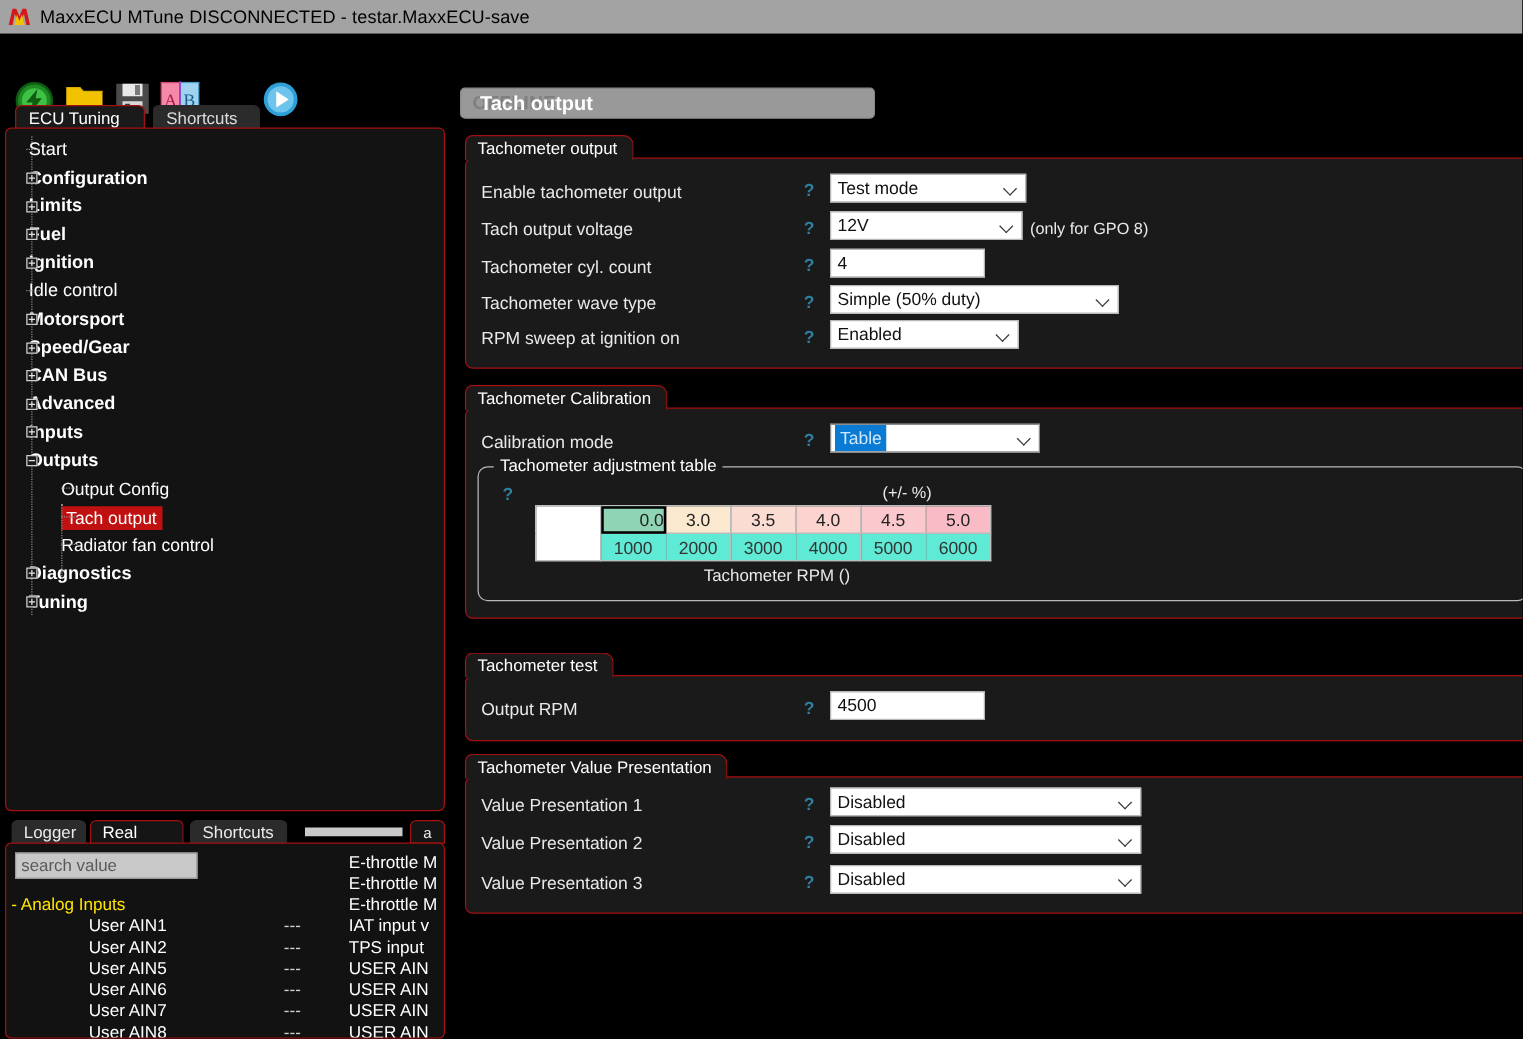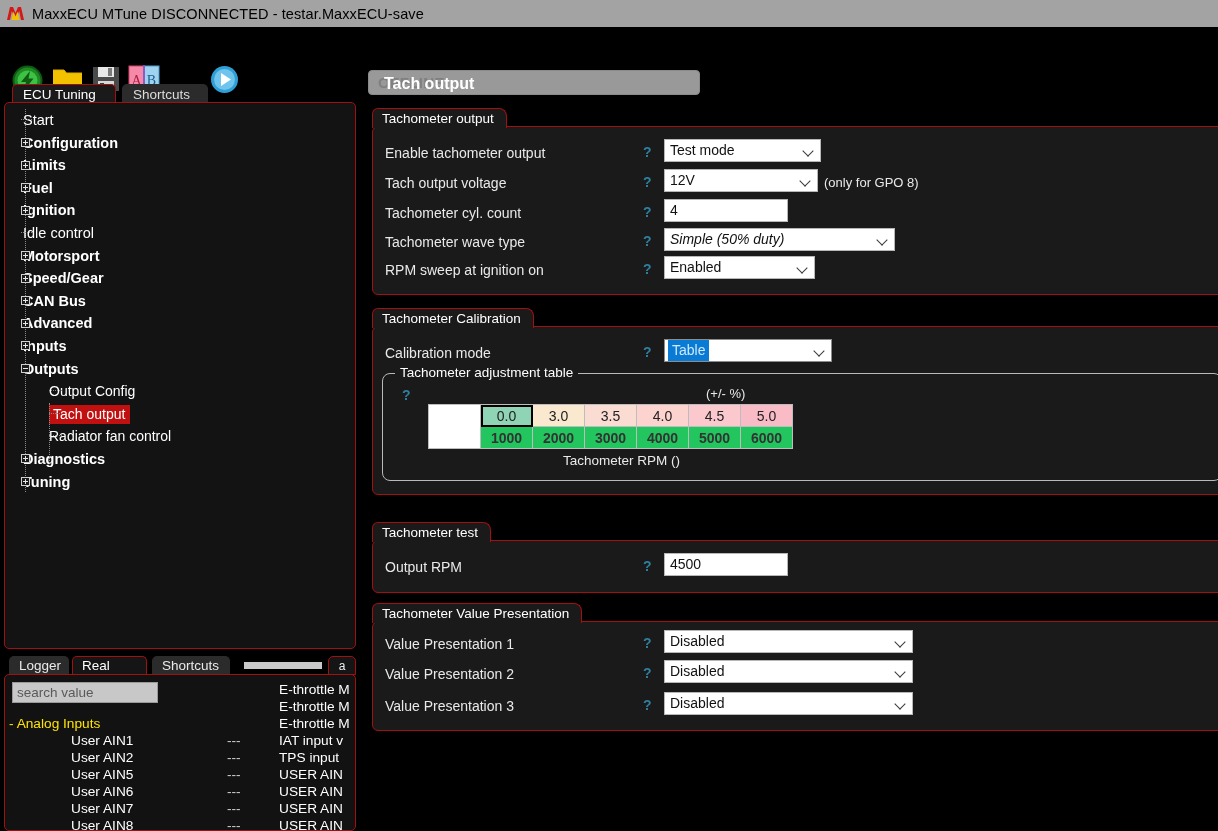--- a/index.html
+++ b/index.html
@@ -163,21 +163,21 @@
     position:absolute;top:-9px;left:12px;background:#1a1a1a;
     padding:0 5px;font-size:13.5px;color:#ffffff;white-space:nowrap;
   }
   .tbl{position:absolute;border-collapse:collapse;}
   .tbl td{
     border:1px solid #bdbdbd;text-align:center;font-size:14px;color:#222;
     height:22px;box-sizing:border-box;background:#fff;
   }
   td.corner{width:52px;background:#fff;}
   td.vcell{width:52px;}
-  td.rcell{width:52px;background:#22c55e;color:#333;font-weight:bold;}
+  td.rcell{width:52px;background:#5eead4;color:#333;}
   td.selcell{outline:2px solid #000;outline-offset:-2px;position:relative;z-index:2;}
   .axlabel{position:absolute;font-size:13.5px;color:#e9e9e9;white-space:nowrap;}
   .unitlabel{position:absolute;font-size:13px;color:#e9e9e9;white-space:nowrap;}
 </style>
 </head>
 <body>
 
 <div id="app">
 
   <div id="titlebar">
@@ -421,21 +421,21 @@
     <span class="note" style="left:451px;top:48px;">(only for GPO 8)</span>
 
     <span class="flabel" style="left:12px;top:78px;">Tachometer cyl. count</span>
     <span class="qmark" style="left:270px;top:77px;">?</span>
     <div class="txtin" style="left:291px;top:72px;width:124px;">
       <span>4</span>
     </div>
 
     <span class="flabel" style="left:12px;top:107px;">Tachometer wave type</span>
     <span class="qmark" style="left:270px;top:106px;">?</span>
-    <div class="ddl" style="left:291px;top:101px;width:231px;font-style:italic;">
+    <div class="ddl" style="left:291px;top:101px;width:231px;">
       <span>Simple (50% duty)</span>
       <span class="arrow"></span>
     </div>
 
     <span class="flabel" style="left:12px;top:135px;">RPM sweep at ignition on</span>
     <span class="qmark" style="left:270px;top:134px;">?</span>
     <div class="ddl" style="left:291px;top:129px;width:151px;">
       <span>Enabled</span>
       <span class="arrow"></span>
     </div>
@@ -456,21 +456,21 @@
     <div class="fset" style="left:9px;top:46px;width:840px;height:108px;">
       <span class="fset-legend">Tachometer adjustment table</span>
 
       <span class="qmark" style="left:19px;top:13px;">?</span>
       <span class="unitlabel" style="left:323px;top:12px;">(+/- %)</span>
 
       <table class="tbl" style="left:45px;top:30px;">
         <tbody>
             <tr>
           <td class="corner" rowspan="2"></td>
-          <td class="vcell selcell" style="background:#8fd4b5;">0.0</td>
+          <td class="vcell selcell" style="background:#8fd4b5;text-align:right;">0.0</td>
           <td class="vcell" style="background:#fae8cf;">3.0</td>
           <td class="vcell" style="background:#fbdcd2;">3.5</td>
           <td class="vcell" style="background:#fcd3cf;">4.0</td>
           <td class="vcell" style="background:#fbc9cd;">4.5</td>
           <td class="vcell" style="background:#f9bcc6;">5.0</td>
         </tr>
         <tr>
           <td class="rcell">1000</td>
           <td class="rcell">2000</td>
           <td class="rcell">3000</td>

